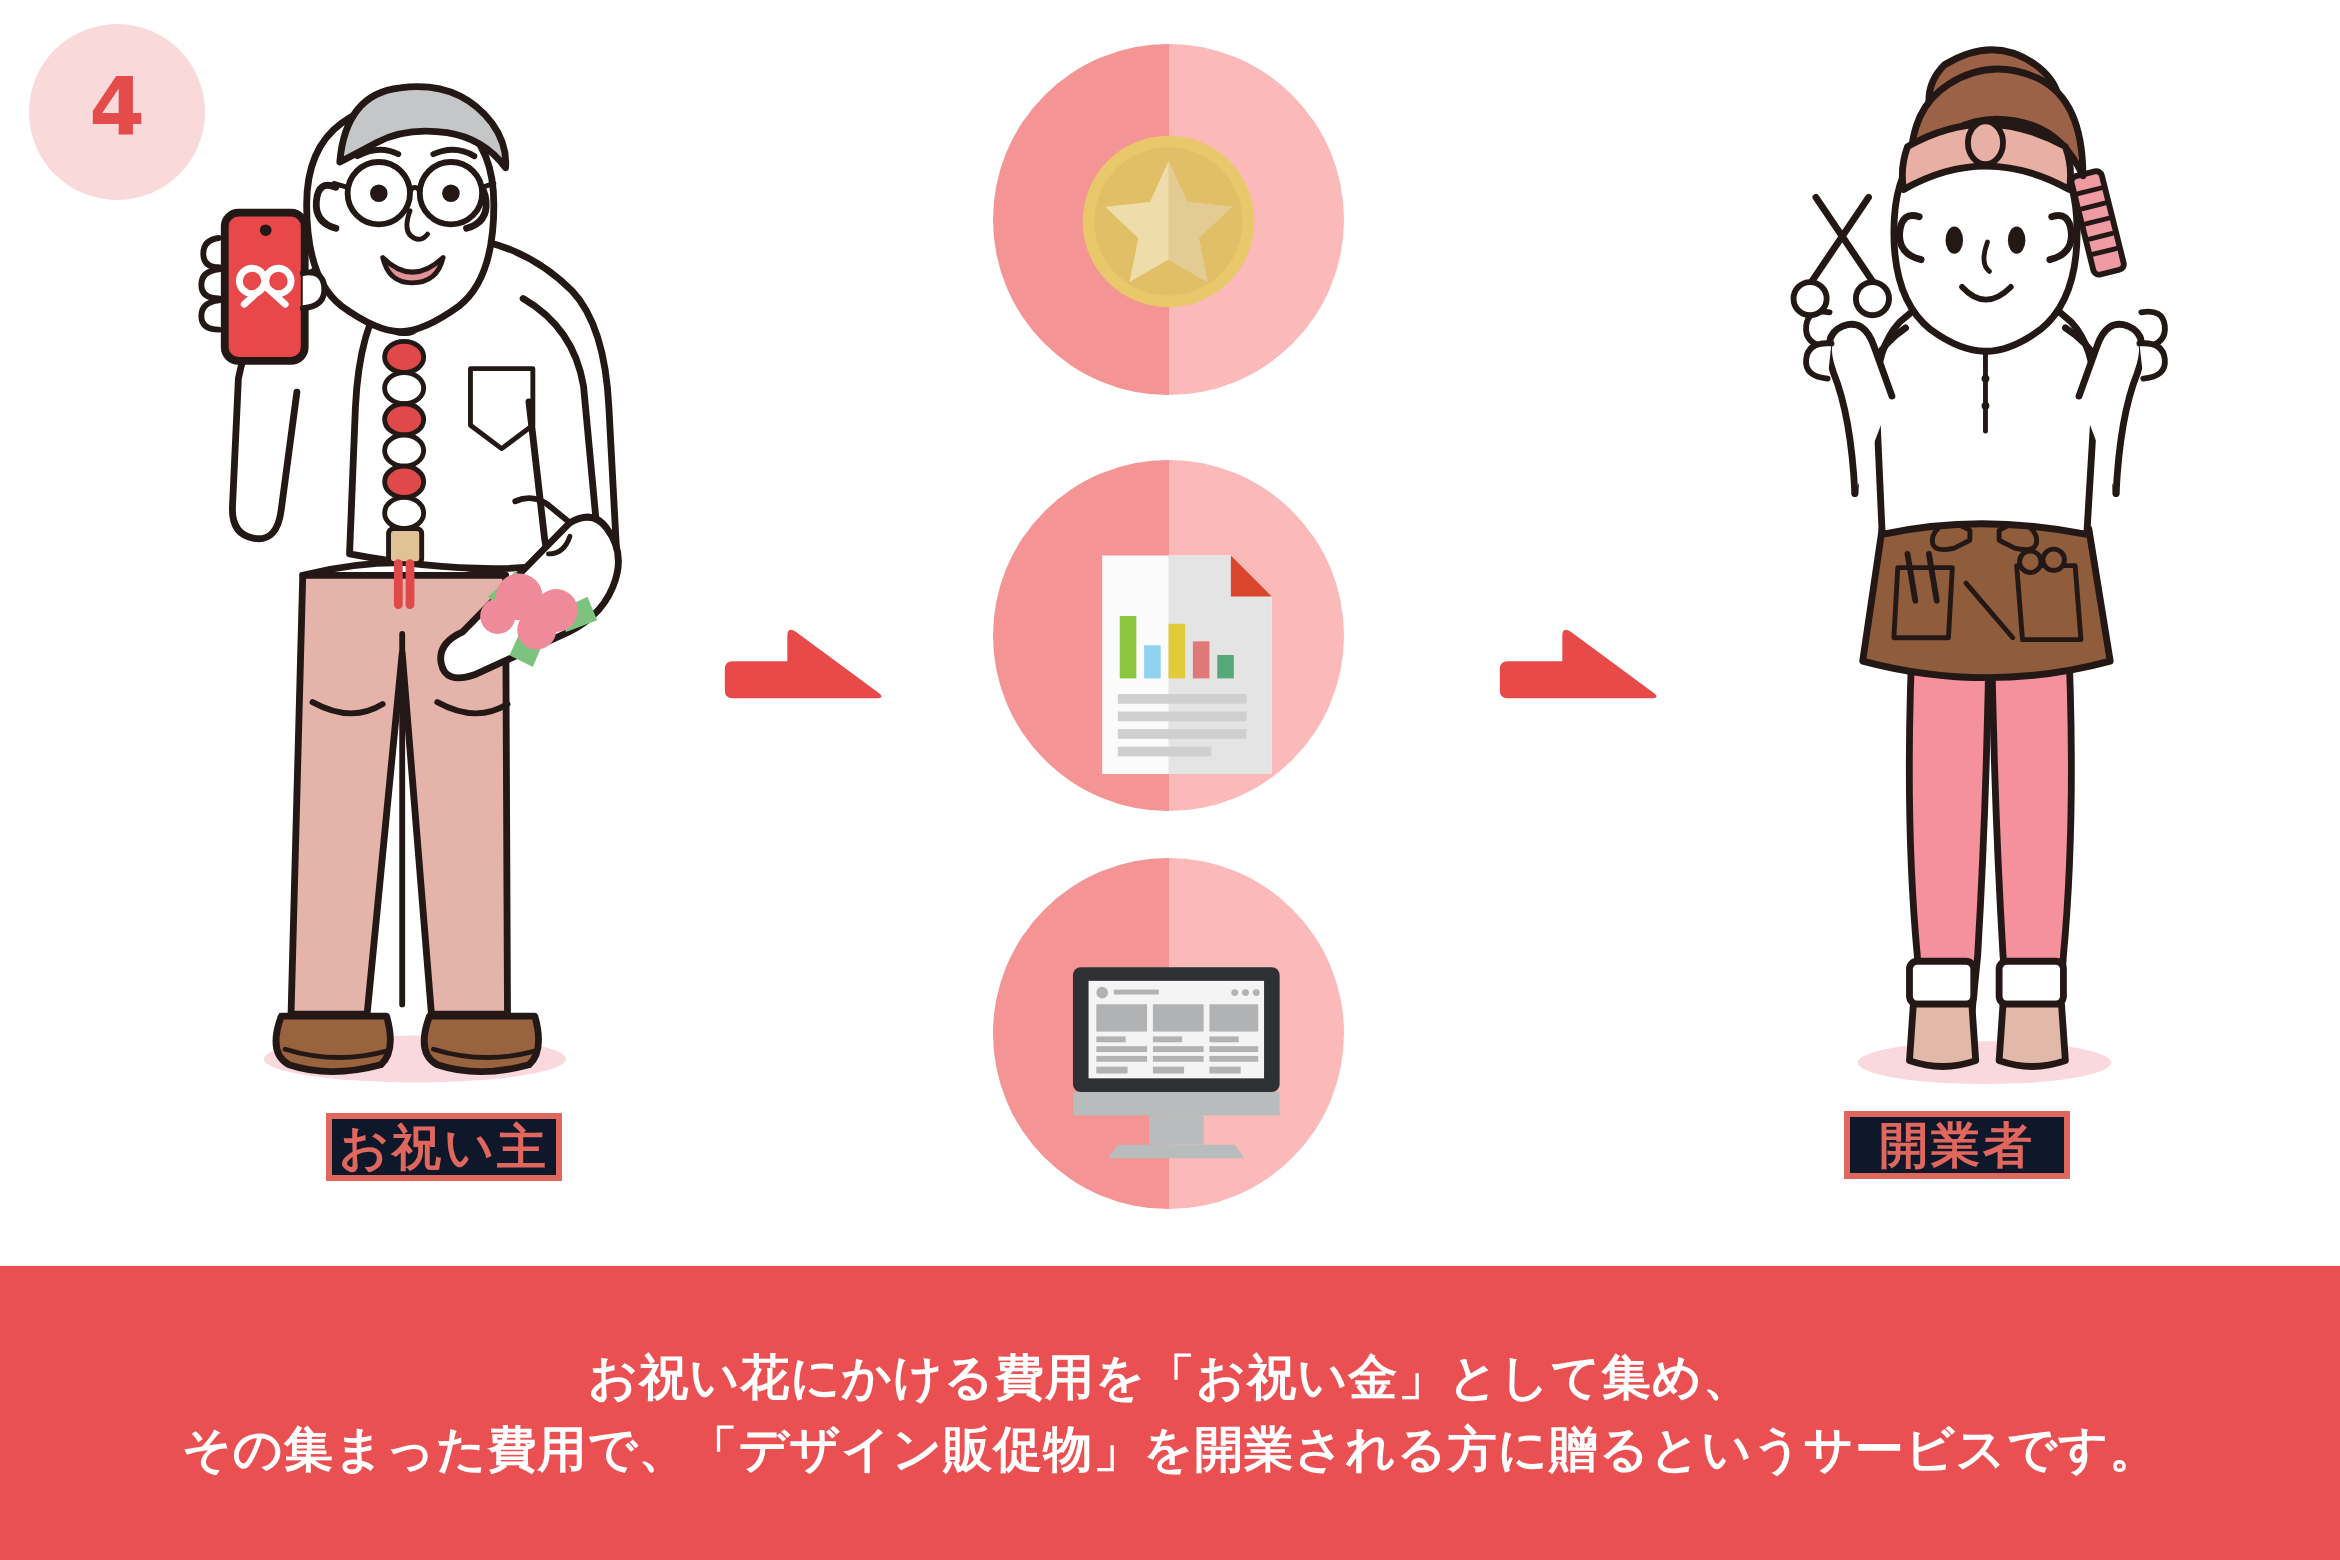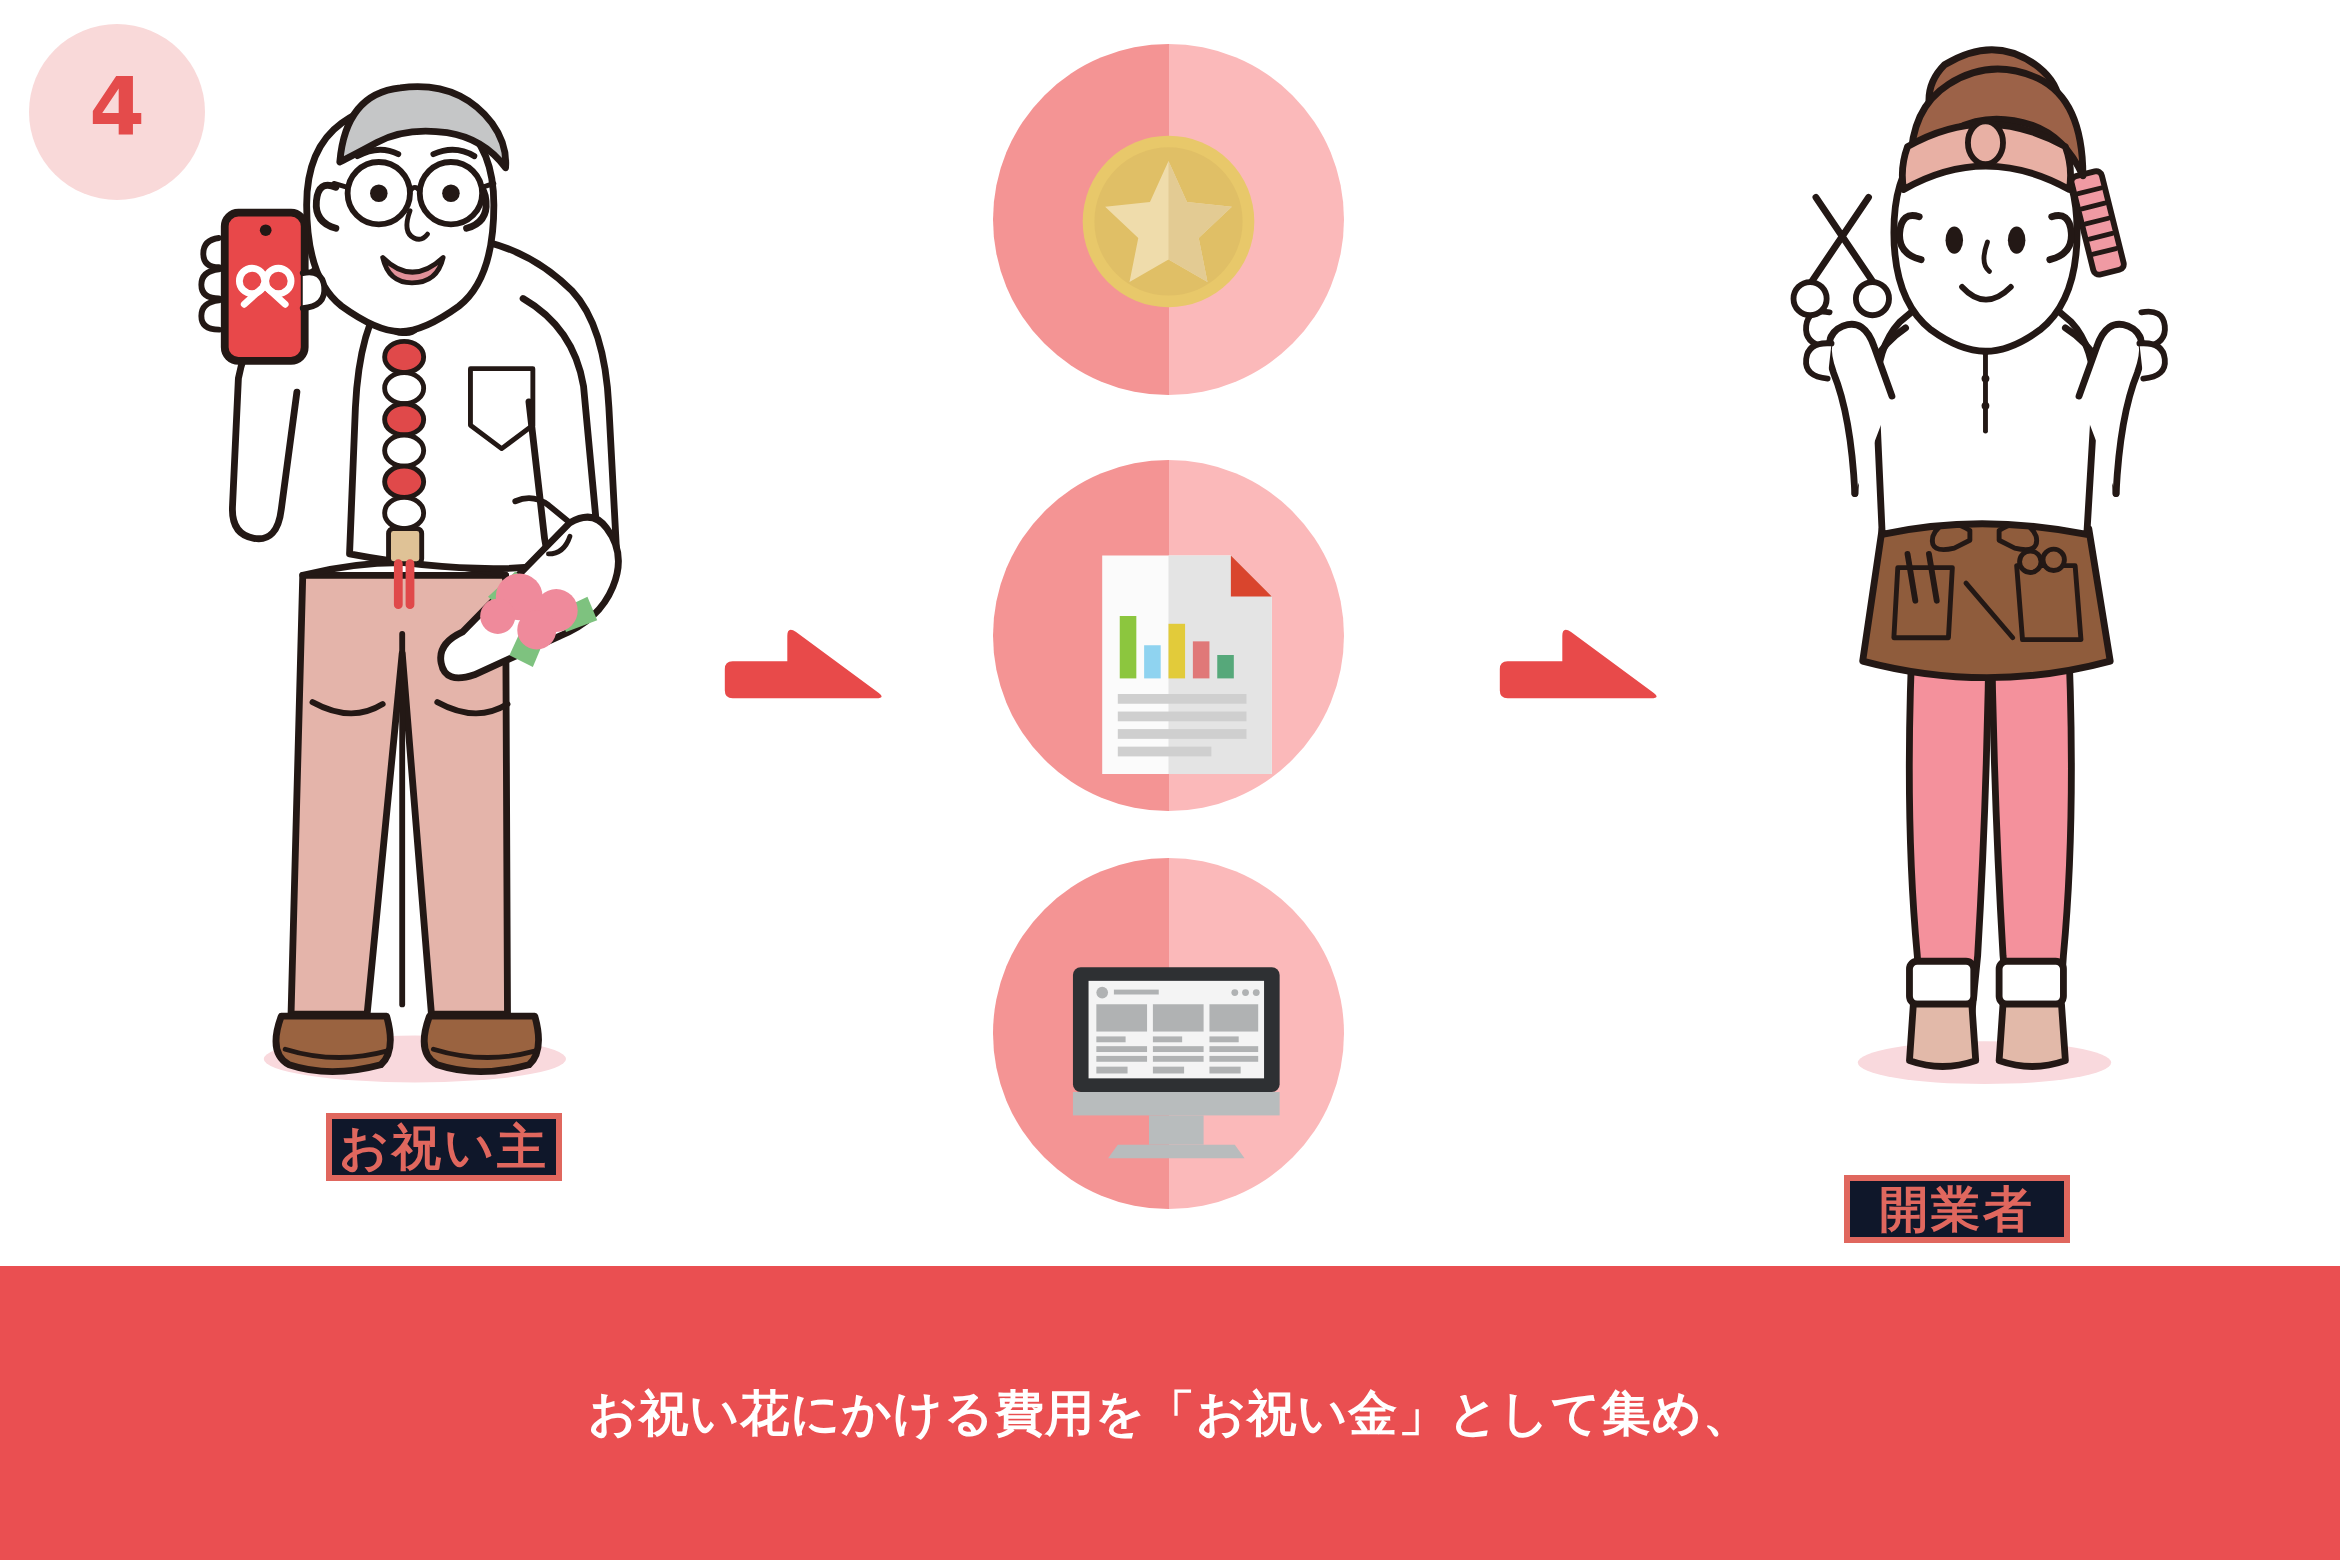--- a/index.html
+++ b/index.html
@@ -53,21 +53,21 @@
     border:6.8px solid #e0675e;
     background:#0f172a;
     display:flex;align-items:center;justify-content:center;
     box-sizing:border-box;
   }
   .role-label span{
     color:#e0675e;font-size:49px;font-weight:bold;letter-spacing:2.9px;
     font-family:"DejaVu Sans",sans-serif;line-height:1;
   }
   #label-left{left:326px;top:1113px;width:236px;height:68px;}
-  #label-right{left:1844px;top:1175px;width:226px;height:68px;}
+  #label-right{left:1844px;top:1111px;width:226px;height:68px;}
 
   
   #banner{
     position:absolute;left:0;top:1266px;width:2341px;height:295px;
     background:#ea4f51;
     display:flex;flex-direction:column;align-items:center;justify-content:center;
   }
   #banner .line{
     color:#ffffff;font-size:49px;font-weight:bold;letter-spacing:1px;
     line-height:1.45;white-space:nowrap;
@@ -345,16 +345,17 @@
 
   <div id="label-left" class="role-label">
     <span>お祝い主</span>
   </div>
   <div id="label-right" class="role-label">
     <span>開業者</span>
   </div>
 
   <div id="banner">
     <div class="line">お祝い花にかける費用を「お祝い金」として集め、</div>
+    <div class="line">その集まった費用で、「デザイン販促物」を開業される方に贈るというサービスです。</div>
   </div>
 
 </div>
 
 
 </body></html>

